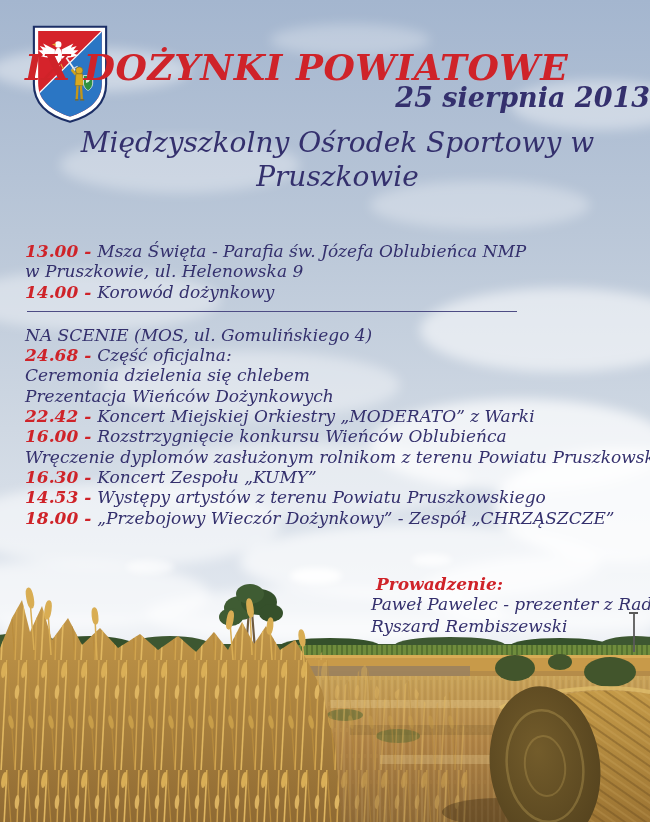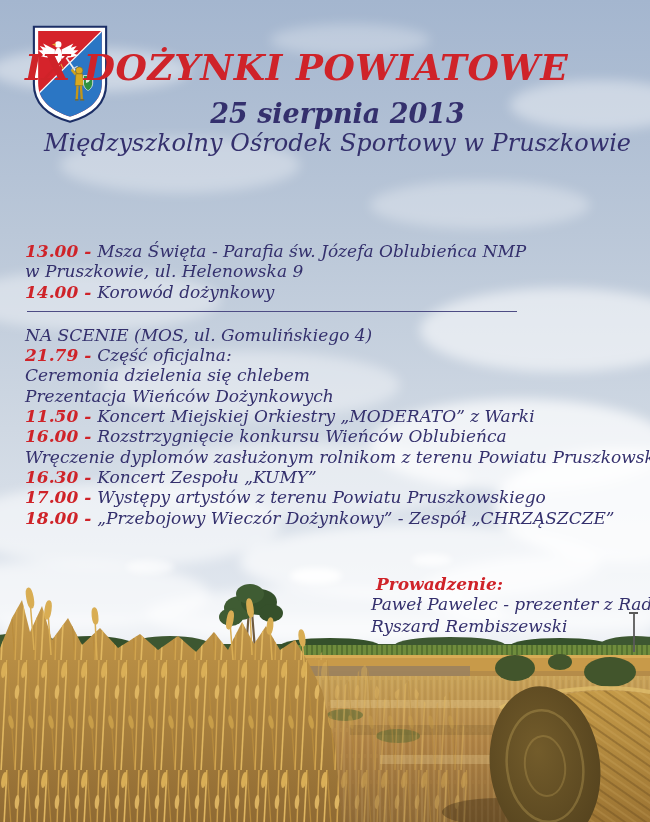--- a/index.html
+++ b/index.html
@@ -7,24 +7,24 @@
           font-family:"DejaVu Serif",serif;
           --red:#cf2329; --navy:#34306d;}
   .bg{position:absolute;inset:0;}
   .content{position:absolute;inset:0;z-index:2;}
 
   .emblem{position:absolute;left:28px;top:21px;width:84px;height:104px;}
 
   .title{position:absolute;left:25px;top:38px;width:625px;text-align:left;
          font-style:italic;font-weight:700;font-size:36px;line-height:42px;
          color:var(--red);letter-spacing:.5px;margin-top:8px;}
-  .date{position:absolute;left:25px;top:83px;width:625px;text-align:center;
-        font-style:italic;font-weight:700;font-size:27px;line-height:30px;color:var(--navy);margin-top:16px;}
+  .date{position:absolute;left:25px;top:83px;width:625px;text-align:right;
+        font-style:italic;font-weight:700;font-size:27px;line-height:30px;color:var(--navy);}
   .venue{position:absolute;left:25px;top:126px;width:625px;text-align:center;
-         font-style:italic;font-size:24px;line-height:34px;color:var(--navy);}
+         font-style:italic;font-size:28px;line-height:34px;color:var(--navy);}
 
   .schedule{position:absolute;left:25px;top:241px;font-style:italic;
             font-size:17px;color:var(--navy);}
   .row{line-height:20.3px;white-space:nowrap;}
   .row .time{color:var(--red);font-weight:700;margin-right:6px;margin-top:40px;}
   .row .time:empty{margin-right:0;}
   .stage-heading{line-height:20.3px;white-space:nowrap;}
   .sep{width:490px;height:0;border-top:1px solid #4d4c84;margin:9px 0 13px 2px;}
 
   .hosts{position:absolute;left:371px;top:574px;font-style:italic;
@@ -261,42 +261,42 @@
       </div>
       <div class="row">
         <span class="time">14.00 -</span><span>Korowód dożynkowy</span>
       </div>
 
       <div class="sep"></div>
 
       <div class="stage-heading">NA SCENIE (MOS, ul. Gomulińskiego 4)</div>
 
       <div class="row">
-        <span class="time">21.79 -</span><span>Część oficjalna:</span>
+        <span class="time">24.68 -</span><span>Część oficjalna:</span>
       </div>
       <div class="row">
         <span class="time"></span><span>Ceremonia dzielenia się chlebem</span>
       </div>
       <div class="row">
         <span class="time"></span><span>Prezentacja Wieńców Dożynkowych</span>
       </div>
       <div class="row">
-        <span class="time">11.50 -</span><span>Koncert Miejskiej Orkiestry „MODERATO” z Warki</span>
+        <span class="time">22.42 -</span><span>Koncert Miejskiej Orkiestry „MODERATO” z Warki</span>
       </div>
       <div class="row">
         <span class="time">16.00 -</span><span>Rozstrzygnięcie konkursu Wieńców Oblubieńca</span>
       </div>
       <div class="row">
         <span class="time"></span><span>Wręczenie dyplomów zasłużonym rolnikom z terenu Powiatu Pruszkowskiego</span>
       </div>
       <div class="row">
         <span class="time">16.30 -</span><span>Koncert Zespołu „KUMY”</span>
       </div>
       <div class="row">
-        <span class="time">17.00 -</span><span>Występy artystów z terenu Powiatu Pruszkowskiego</span>
+        <span class="time">14.53 -</span><span>Występy artystów z terenu Powiatu Pruszkowskiego</span>
       </div>
       <div class="row">
         <span class="time">18.00 -</span><span>„Przebojowy Wieczór Dożynkowy” - Zespół „CHRZĄSZCZE”</span>
       </div>
     </div>
 
     <div class="hosts">
       <div class="label">Prowadzenie:</div>
       <div class="name">Paweł Pawelec - prezenter z Radia Eska</div>
       <div class="name">Ryszard Rembiszewski</div>

